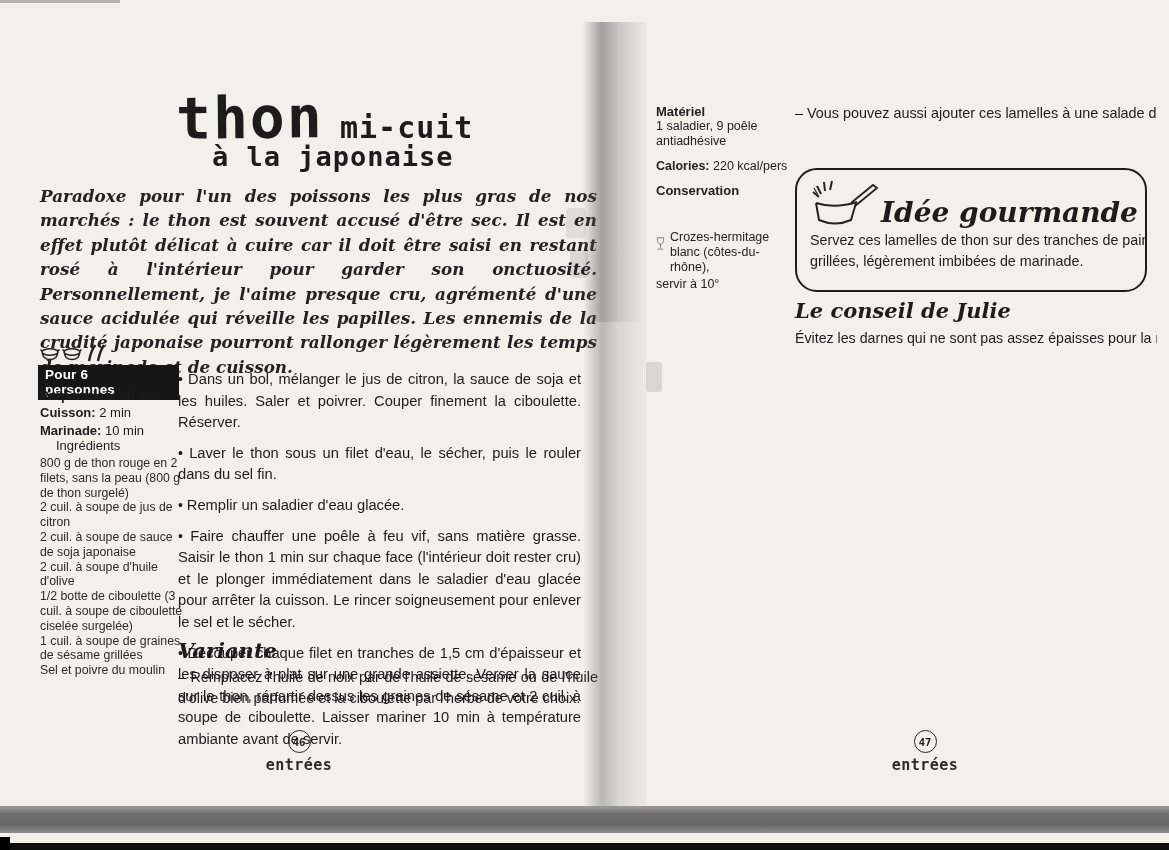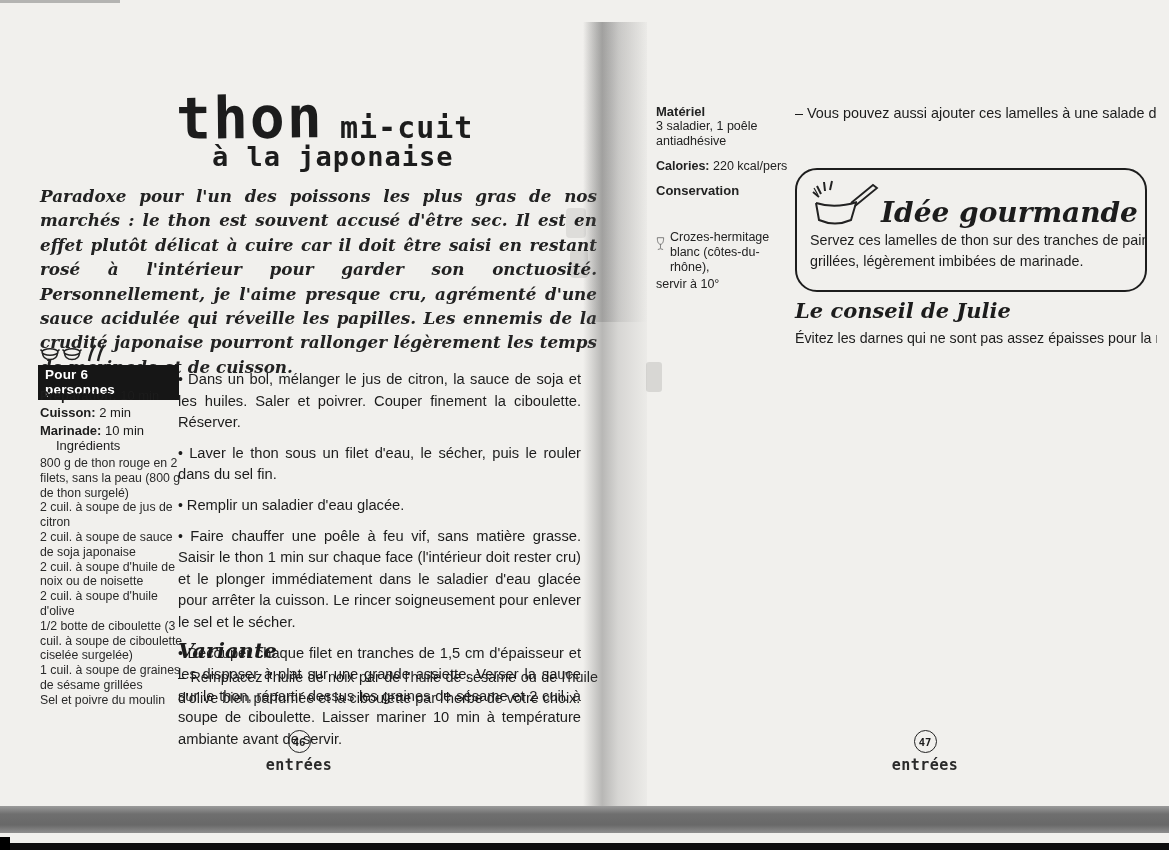--- a/index.html
+++ b/index.html
@@ -126,21 +126,20 @@
     <div><b>Cuisson:</b> <span>2 min</span></div>
     <div><b>Marinade:</b> <span>10 min</span></div>
   </div>
 
   <div class="abs ing-title">Ingrédients</div>
 
   <div class="abs ingredients">
     <span class="ing">800 g de thon rouge en 2 filets, sans la peau (800 g de thon surgelé)</span>
     <span class="ing">2 cuil. à soupe de jus de citron</span>
     <span class="ing">2 cuil. à soupe de sauce de soja japonaise</span>
-    <span class="ing">2 cuil. à soupe d'huile de noix ou de noisette</span>
     <span class="ing">2 cuil. à soupe d'huile d'olive</span>
     <span class="ing">1/2 botte de ciboulette (3 cuil. à soupe de ciboulette ciselée surgelée)</span>
     <span class="ing">1 cuil. à soupe de graines de sésame grillées</span>
     <span class="ing">Sel et poivre du moulin</span>
   </div>
 
   <div class="abs steps">
     <div class="step">Dans un bol, mélanger le jus de citron, la sauce de soja et les huiles. Saler et poivrer. Couper finement la ciboulette. Réserver.</div>
     <div class="step">Laver le thon sous un filet d'eau, le sécher, puis le rouler dans du sel fin.</div>
     <div class="step">Remplir un saladier d'eau glacée.</div>
@@ -154,21 +153,21 @@
   <div class="abs footer footer-left">
     <div class="page-circle typew">46</div>
     <div class="footer-section typew">entrées</div>
   </div>
 </div>
 
 <div>
 
   <div class="abs rsb">
     <div class="hdr">Matériel</div>
-    <div>3 saladier, 1 poêle antiadhésive</div>
+    <div>1 saladier, 9 poêle antiadhésive</div>
     <div class="cal-line"><b>Calories:</b> <span>220 kcal/pers</span></div>
     <div class="hdr">Conservation</div>
     <div class="wine-row">
       <svg width="17" height="28" viewBox="0 0 17 28">
         <g stroke="#555" stroke-width="1.4" fill="none">
           <path d="M2.5 2 H14.5 C14.5 10 12.5 14.5 8.5 14.5 C4.5 14.5 2.5 10 2.5 2 Z"></path>
           <path d="M8.5 14.5 V22"></path>
           <path d="M3.5 24.5 Q8.5 21.5 13.5 24.5"></path>
         </g>
       </svg>

